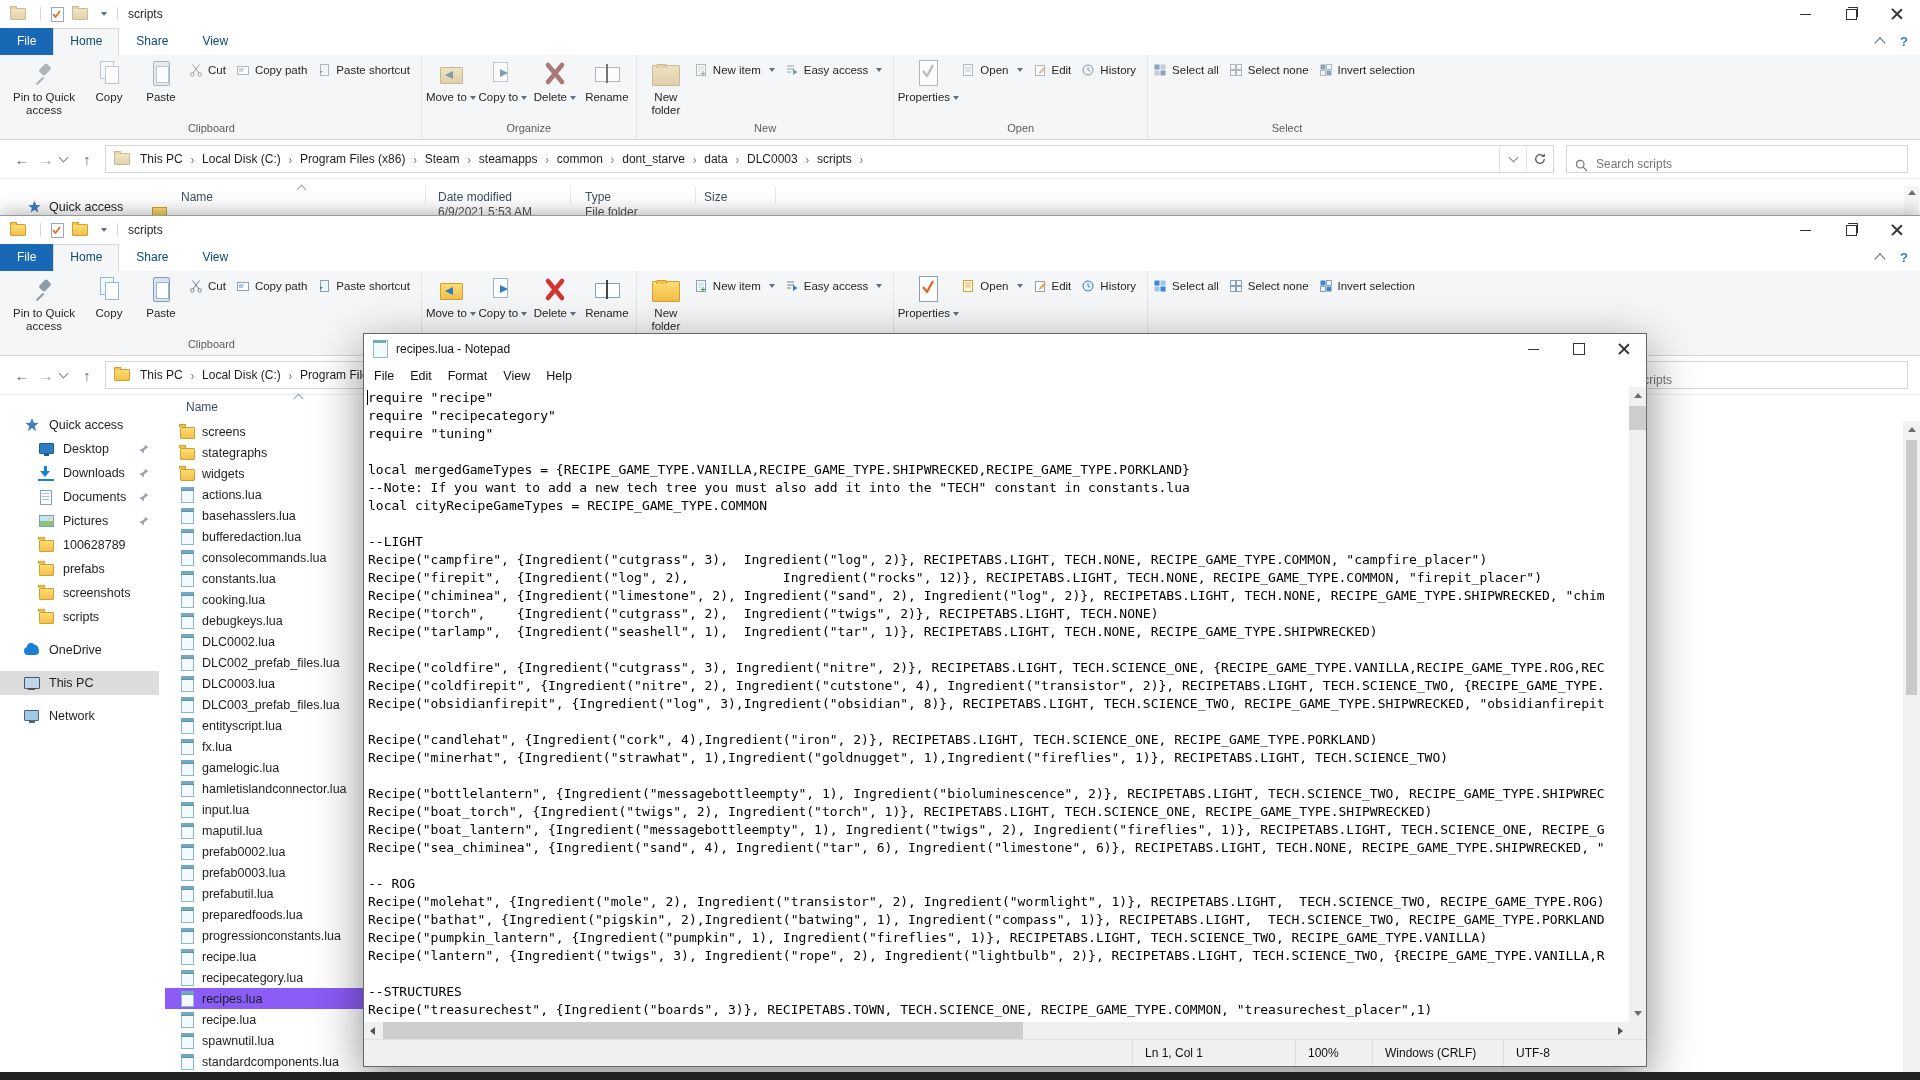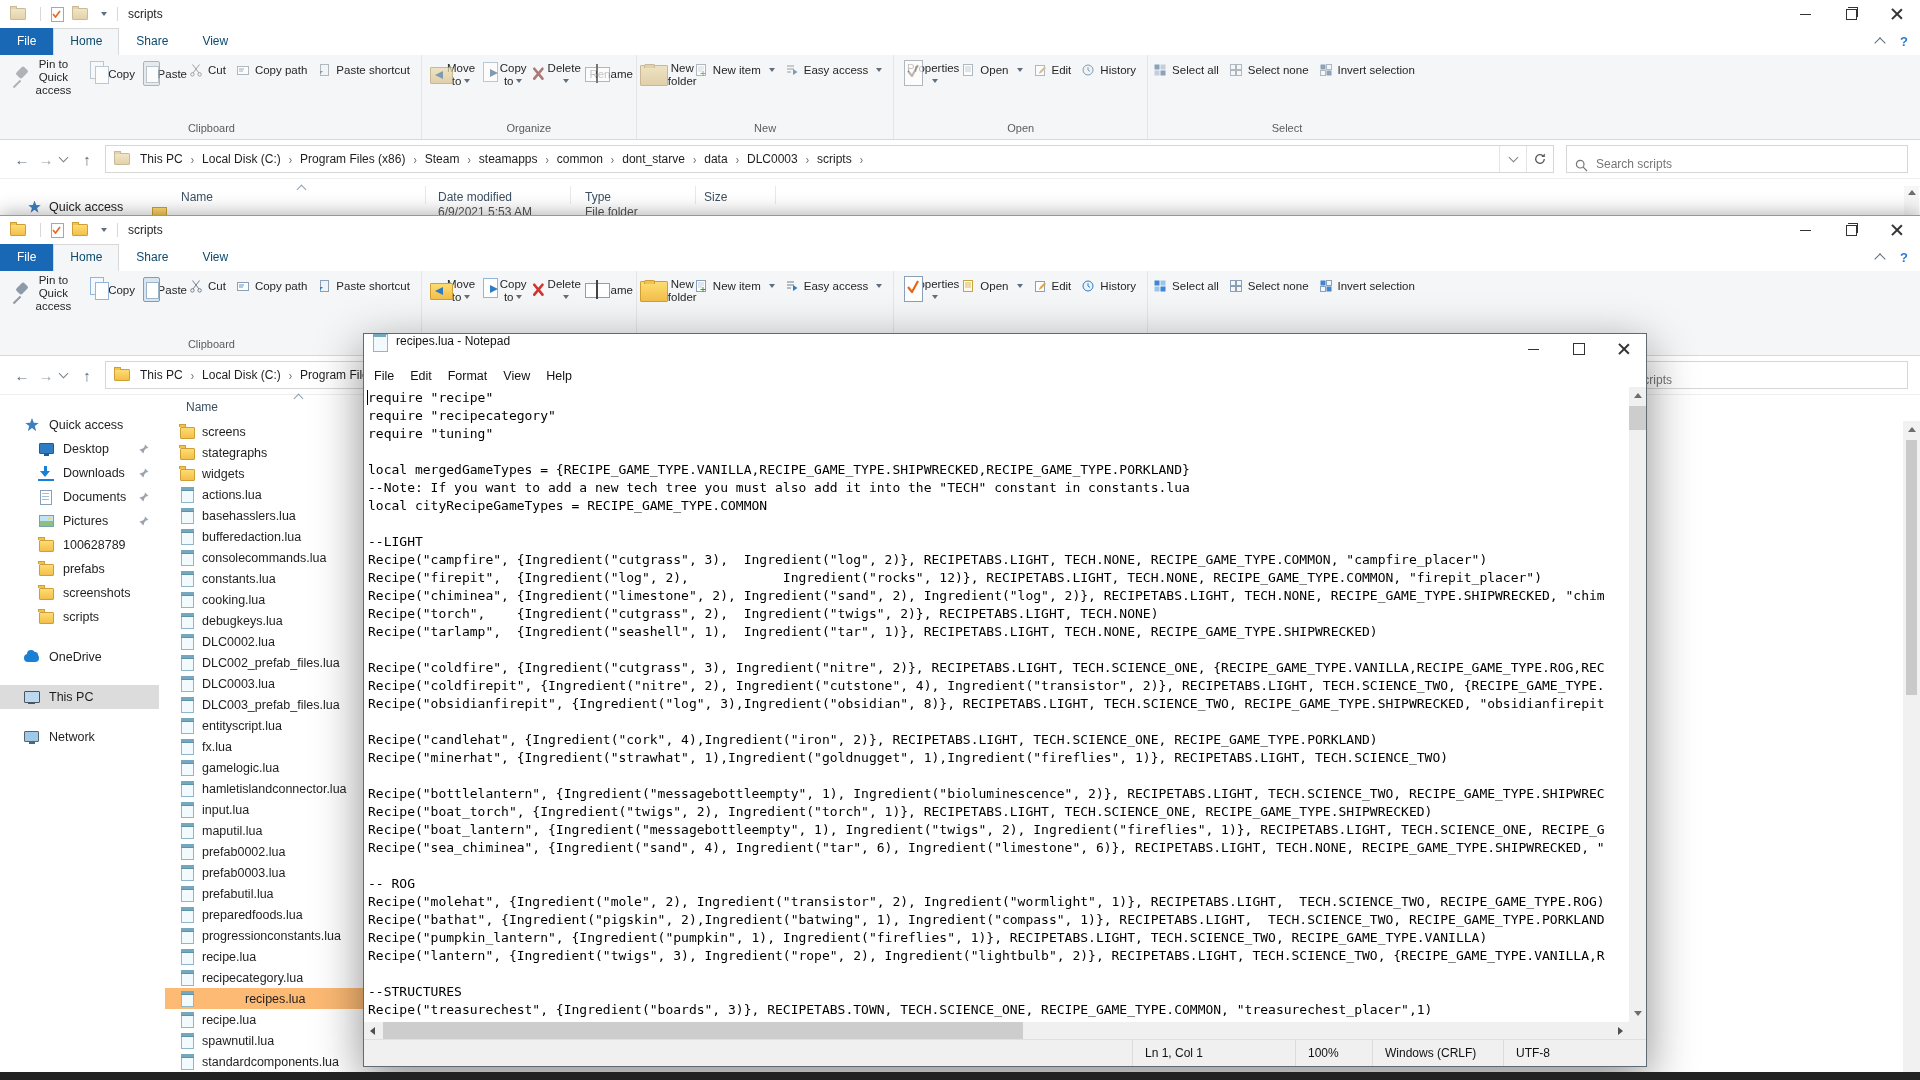--- a/index.html
+++ b/index.html
@@ -35,21 +35,21 @@
   .tab.f-active{background:#f5f6f7;border:1px solid #d8d8d8;border-bottom:none;padding:5px 16px 4px;}
   .tab-right{margin-left:auto;display:flex;align-items:center;gap:16px;padding-right:12px;}
   .chev-up{width:7px;height:7px;border-left:1.5px solid #5a6b7c;border-top:1.5px solid #5a6b7c;transform:rotate(45deg);margin-top:3px;}
   .help-glyph{color:#2b7cd3;font-weight:bold;font-size:13px;}
 
   
   .ribbon{display:flex;height:84px;background:#f5f6f7;border-bottom:1px solid #d8d8d8;padding-left:2px;}
   .rg{display:flex;flex-direction:column;border-right:1px solid #e4e5e6;padding:1px 3px 0;}
   .rg-c{display:flex;align-items:flex-start;height:66px;}
   .rg-l{font-size:11px;color:#5c5c5c;text-align:center;padding:0 4px 2px;}
-  .bb{width:52px;display:flex;flex-direction:row;align-items:center;text-align:center;
+  .bb{width:52px;display:flex;flex-direction:column;align-items:center;text-align:center;
       font-size:11.5px;color:#262626;line-height:13px;padding-top:2px;}
   .bb.wide{width:78px;}
   .ss{display:flex;padding-top:4px;}
   .sr{display:flex;align-items:center;height:20px;font-size:11.5px;color:#262626;gap:5px;padding:0 8px 0 2px;white-space:nowrap;}
   .ri{display:block;width:32px;height:30px;position:relative;margin:1px auto 2px;}
   .si{display:inline-block;width:14px;height:14px;flex:0 0 14px;}
   svg.si *{stroke-width:1;}
   .inactive .ri,.inactive .si,.inactive .i-folder-s,.inactive .chk{filter:grayscale(.55) opacity(.72);}
 
   
@@ -99,21 +99,21 @@
   .scrollsliver{position:absolute;right:1px;width:15px;background:#f6f6f6;display:flex;justify-content:center;}
   .tri-up{width:0;height:0;border-left:4px solid transparent;border-right:4px solid transparent;border-bottom:5px solid #6d6d6d;}
   .tri-dn{width:0;height:0;border-left:4px solid transparent;border-right:4px solid transparent;border-top:5px solid #6d6d6d;}
   .tri-l{width:0;height:0;border-top:4px solid transparent;border-bottom:4px solid transparent;border-right:5px solid #505050;}
   .tri-r{width:0;height:0;border-top:4px solid transparent;border-bottom:4px solid transparent;border-left:5px solid #505050;}
 
   .main{position:absolute;left:0;top:175px;right:0;bottom:0;}
   .sidebar{position:absolute;left:0;top:22px;width:165px;}
   .side-row{display:flex;align-items:center;height:24px;padding-left:24px;margin-right:6px;font-size:12.5px;color:#1e1e1e;position:relative;}
   .side-row.f-level1{padding-left:38px;}
-  .side-row.f-gap{margin-top:16px;}
+  .side-row.f-gap{margin-top:9px;}
   .side-row.f-selected{background:#dcdcdc;}
   .s-label{margin-left:9px;white-space:now1rap;}
   .s-ico{width:16px;height:14px;position:relative;flex:0 0 16px;}
   .s-pin{display:none;margin-left:auto;margin-right:10px;}
   .side-row.f-pinned .s-pin{display:block;}
   .k-star .s-ico::before{content:"";position:absolute;left:1px;top:0;width:14px;height:14px;background:#3e7fc1;
       clip-path:polygon(50% 0,63% 34%,98% 36%,70% 57%,80% 94%,50% 72%,20% 94%,30% 57%,2% 36%,37% 34%);}
   .k-desktop .s-ico::before{content:"";position:absolute;left:1px;top:1px;width:13px;height:9px;background:#2e7cc3;border:1px solid #205c93;border-radius:1px;}
   .k-desktop .s-ico::after{content:"";position:absolute;left:6px;top:12px;width:5px;height:2px;background:#205c93;}
   .k-downloads .s-ico::before{content:"";position:absolute;left:6px;top:0;width:3px;height:6px;background:#1b7fd4;}
@@ -130,32 +130,32 @@
   .k-cloud .s-ico::after{content:"";position:absolute;left:3px;top:0;width:8px;height:8px;background:#1b7fd4;border-radius:50%;box-shadow:4px 1px 0 -1px #1b7fd4;}
   .k-pc .s-ico::before{content:"";position:absolute;left:0;top:1px;width:14px;height:10px;background:#bcd9ef;border:1.5px solid #4a5560;border-radius:1px;}
   .k-pc .s-ico::after{content:"";position:absolute;left:4px;top:12px;width:7px;height:2px;background:#4a5560;}
   .k-network .s-ico::before{content:"";position:absolute;left:0;top:1px;width:13px;height:9px;background:#9fc9e8;border:1px solid #55656f;border-radius:1px;}
   .k-network .s-ico::after{content:"";position:absolute;left:5px;top:11px;width:6px;height:3px;background:#55656f;}
 
   .filepane{position:absolute;left:165px;top:0;right:17px;bottom:0;}
   .fp-header{position:absolute;left:21px;top:9px;font-size:12px;color:#3c5063;}
   .files{position:absolute;left:0;top:30px;width:285px;}
   .file-row{display:flex;align-items:center;height:21px;padding-left:15px;font-size:12.5px;color:#1e1e1e;}
-  .file-row.f-selected{background:#fdba74;gap:43px;}
+  .file-row.f-selected{background:#8b5cf6;}
   .f-label{margin-left:7px;white-space:nowrap;}
   .f-ico{width:15px;height:15px;position:relative;flex:0 0 15px;}
   .file-row.k-folder .f-ico::before{content:"";position:absolute;left:0;top:3px;width:13px;height:10px;background:linear-gradient(#fddc72,#f3bf4b);border:1px solid #cf9f33;border-radius:1px;}
   .file-row.k-folder .f-ico::after{content:"";position:absolute;left:-1px;top:0;width:5px;height:2px;background:#f3c14e;border:1px solid #cf9f33;border-bottom:none;}
   .file-row.k-lua .f-ico::before{content:"";position:absolute;left:1px;top:0;width:11px;height:14px;background:#f2fafd;border:1px solid #8fb7c9;}
   .file-row.k-lua .f-ico::after{content:"";position:absolute;left:1px;top:0;width:12.5px;height:3px;background:#74a8bf;border-bottom:1px solid #5d94ac;}
   .list-scrollbar{position:absolute;right:0;top:205px;bottom:0;width:17px;background:#f1f1f1;display:flex;flex-direction:column;align-items:center;}
   .list-scrollbar .thumb{width:11px;height:255px;background:#c9c9c9;margin-top:8px;}
 
   
-  .np-titlebar{height:30px;display:flex;align-items:flex-start;padding-left:9px;position:relative;background:#fff;}
+  .np-titlebar{height:30px;display:flex;align-items:center;padding-left:9px;position:relative;background:#fff;}
   .np-icon{width:13px;height:16px;position:relative;background:#f2fafd;border:1px solid #8fb7c9;}
   .np-icon::after{content:"";position:absolute;left:-1px;top:-1px;width:13px;height:3px;background:#74a8bf;}
   .np-title{font-size:12px;color:#111;margin-left:8px;}
   .np-controls{position:absolute;right:0;top:0;display:flex;height:100%;}
   .np-controls .wc{width:45px;}
   .np-menubar{height:23px;display:flex;align-items:center;font-size:12.5px;color:#111;padding-left:2px;background:#fff;}
   .menu-item{padding:3px 8px;}
   .np-body{flex:1;display:flex;overflow:hidden;position:relative;}
   .np-text{flex:1;overflow:hidden;padding:2px 0 0 4px;position:relative;}
   .code-line{font-family:"DejaVu Sans Mono","Liberation Mono",monospace;font-size:13px;line-height:18px;height:18px;white-space:pre;color:#000;}

